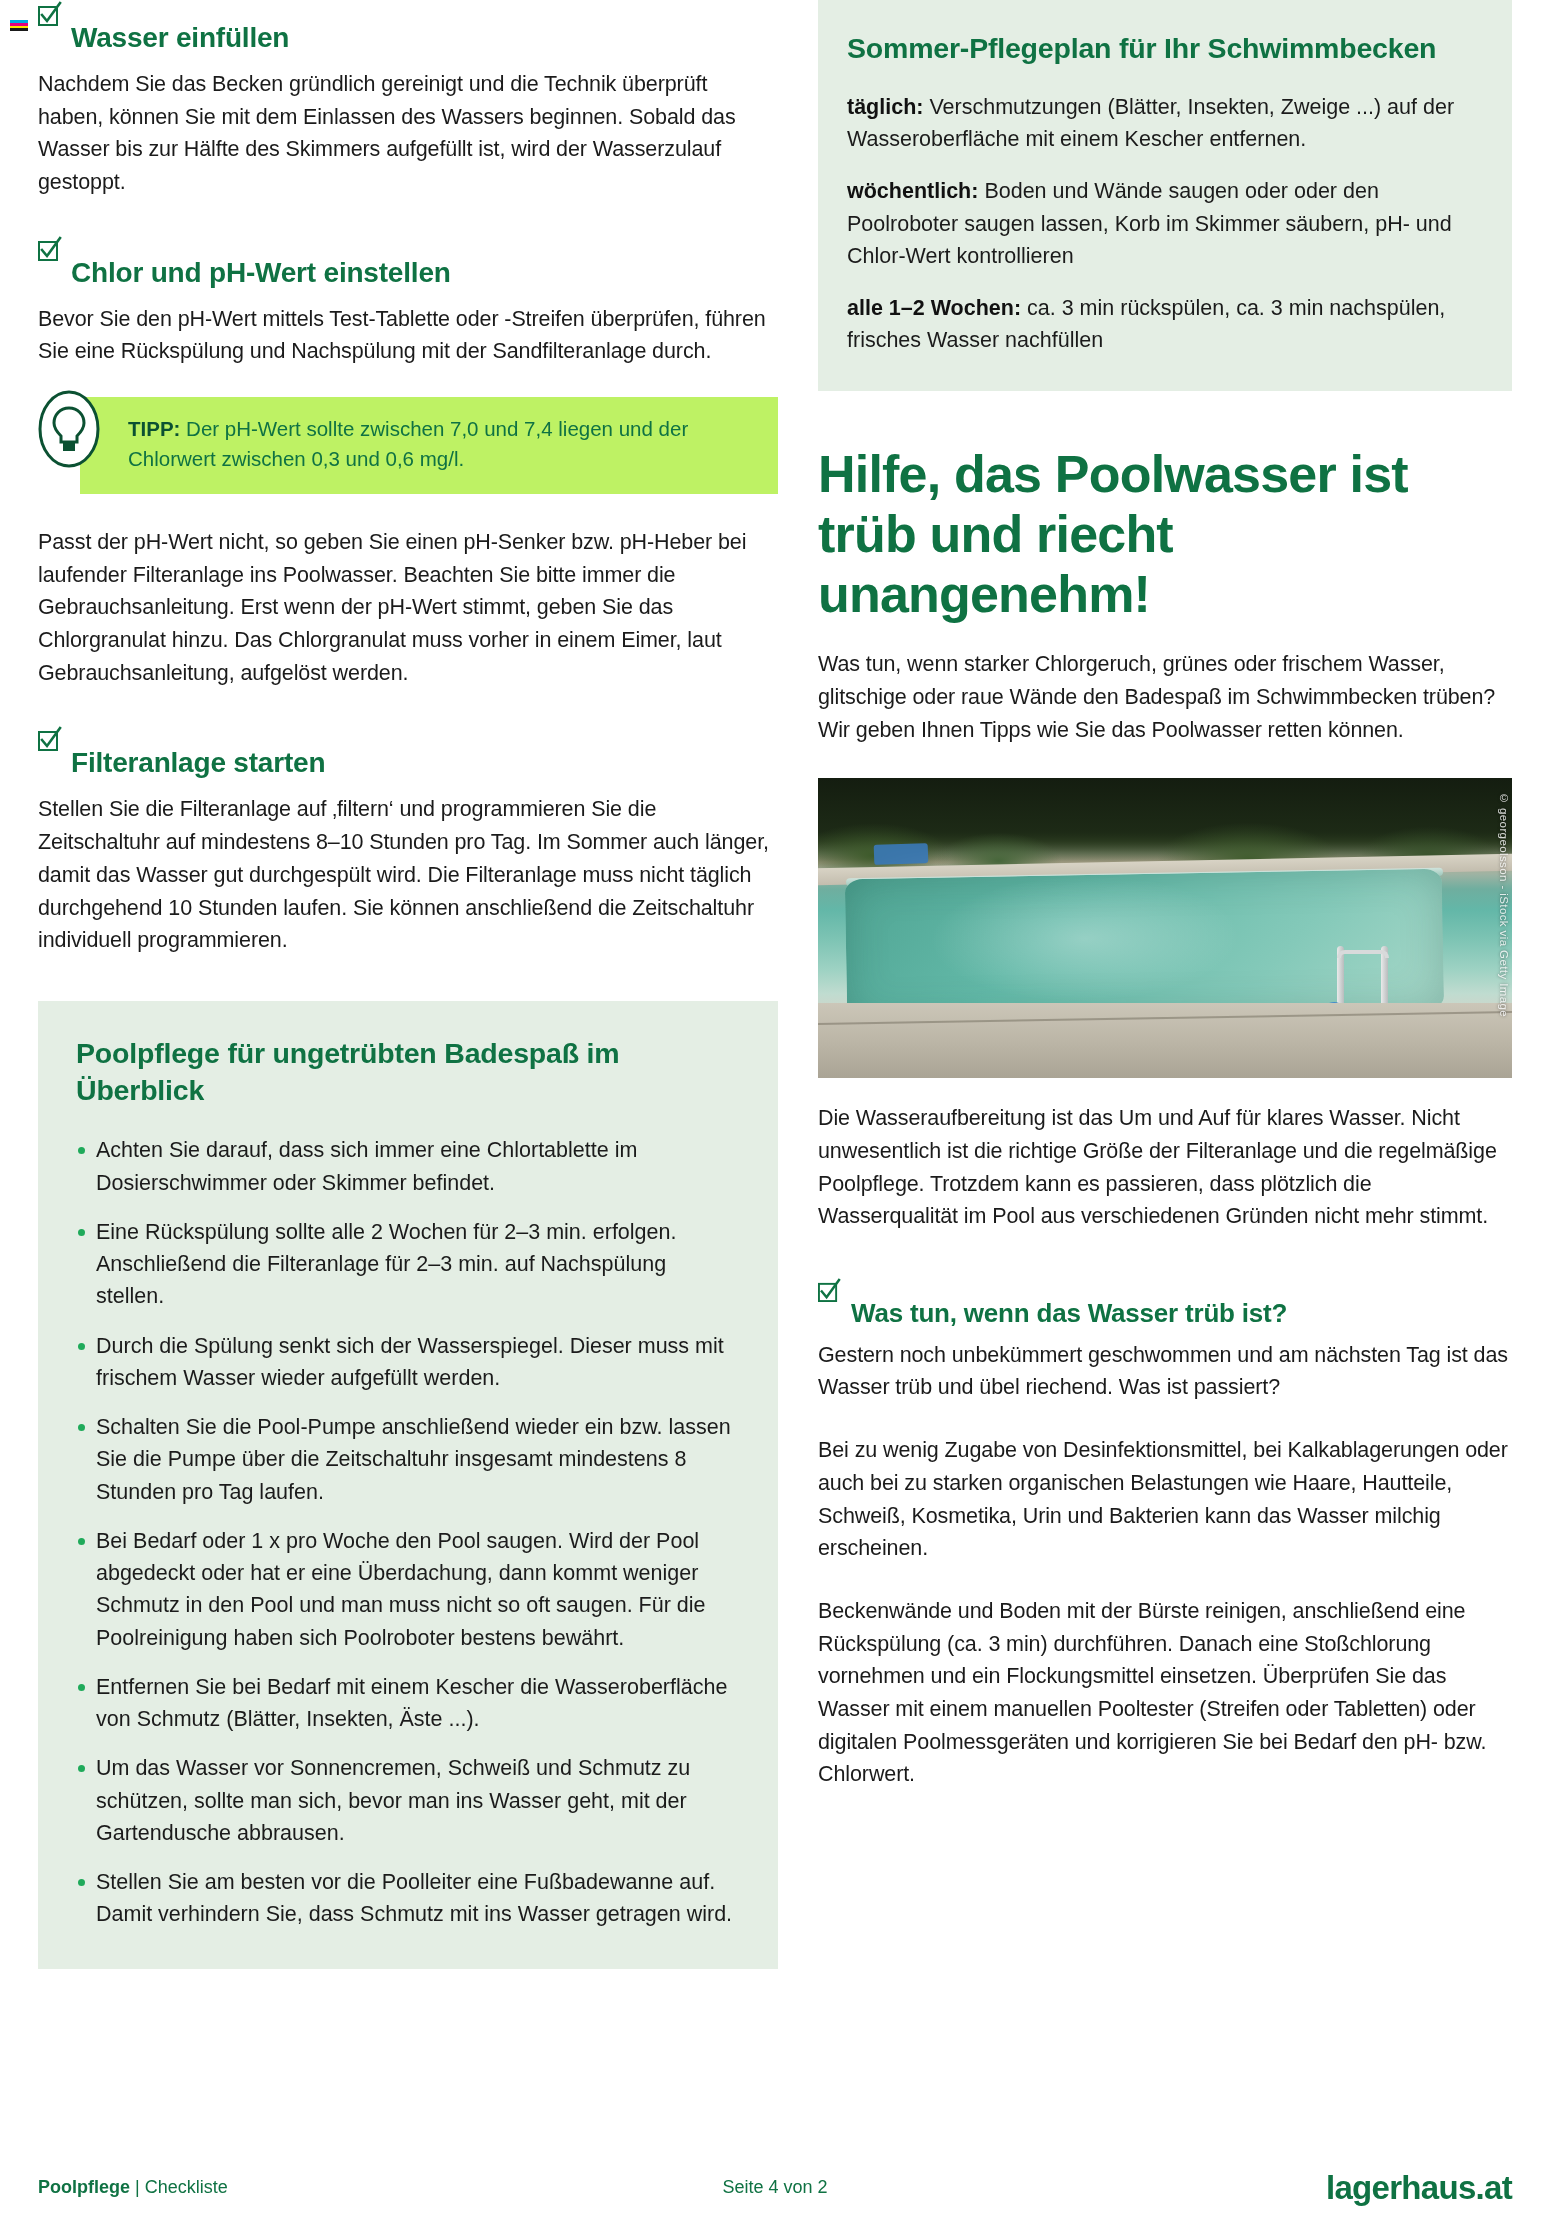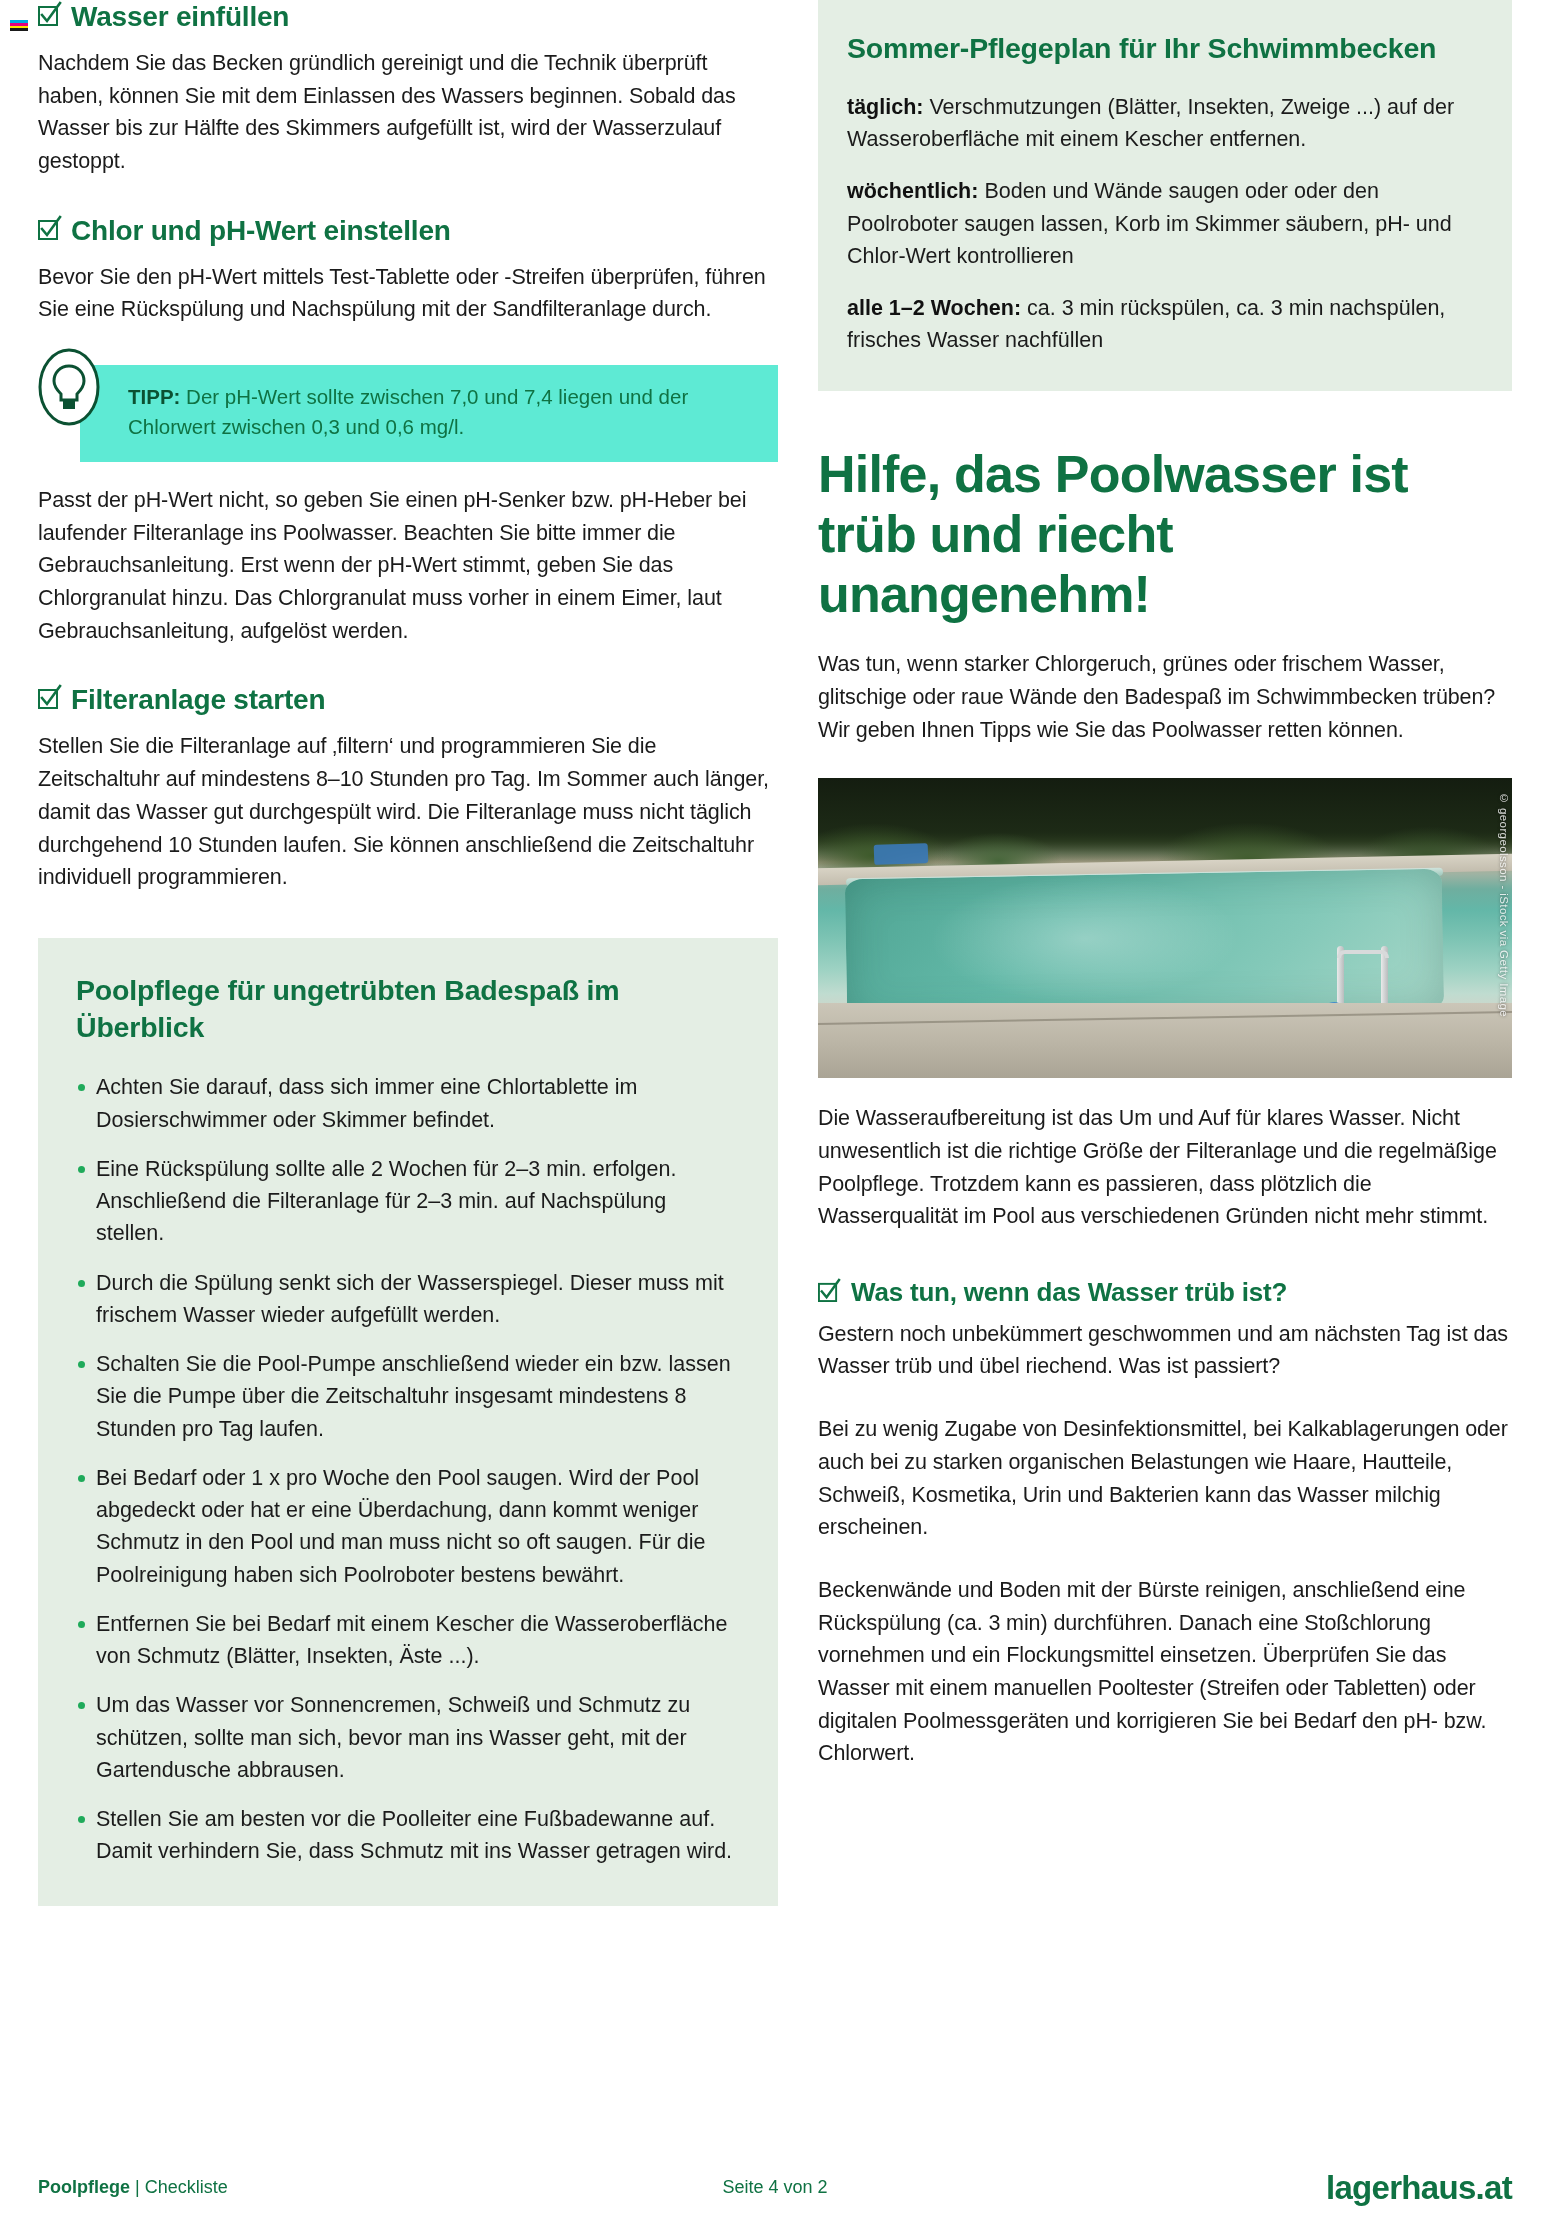--- a/index.html
+++ b/index.html
@@ -51,21 +51,21 @@
   .h-check {
     color: #0f7243;
     font-size: 28px;
     font-weight: bold;
     letter-spacing: -0.2px;
     display: flex;
     align-items: flex-start;
     gap: 11px;
     line-height: 1.18;
   }
-  .h-check .label { display: inline-block; }
+  .h-check .label { display: inline-block; margin-top: 21px; }
 
   .chk {
     position: relative;
     flex: 0 0 auto;
     width: 22px;
     height: 22px;
     margin-top: 4px;
   }
   .chk svg { display: block; overflow: visible; }
 
@@ -92,23 +92,23 @@
     position: absolute;
     left: 0px;
     top: 0px;
     width: 62px;
     height: 78px;
     z-index: 3;
   }
   .tip-box {
     position: absolute;
     left: 42px;
-    top: 17px;
+    top: 7px;
     width: 698px;
-    background: #5eead4;
+    background: #bef264;
     padding: 17px 4px 19px 48px;
     color: #0f7243;
     font-size: 20.5px;
     line-height: 1.48;
     font-weight: 500;
   }
   .tip-box b { font-weight: bold; color: #0b5132; }
 
   
   .green-box {

